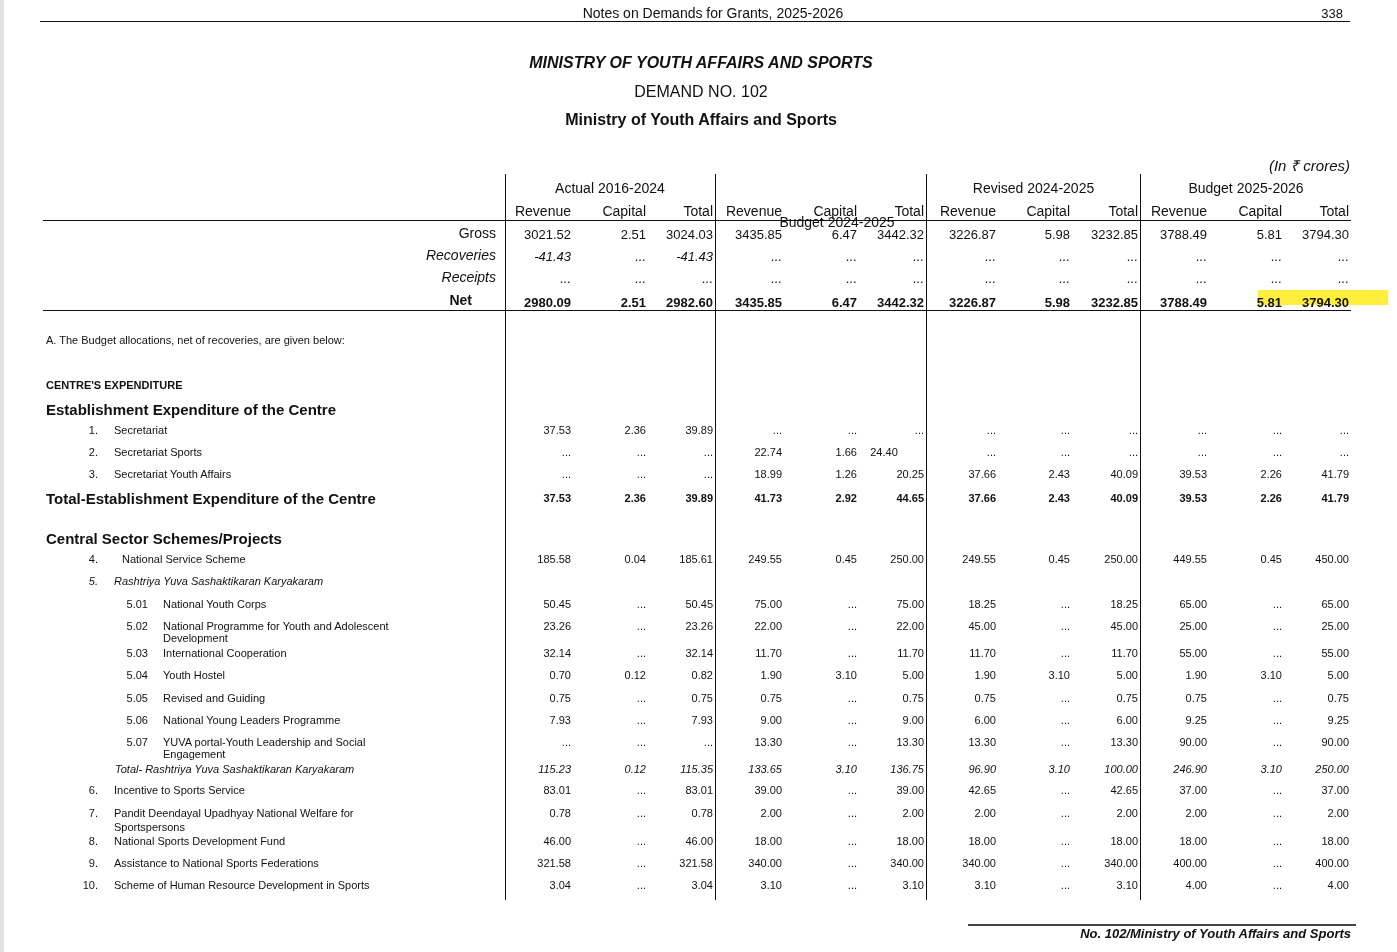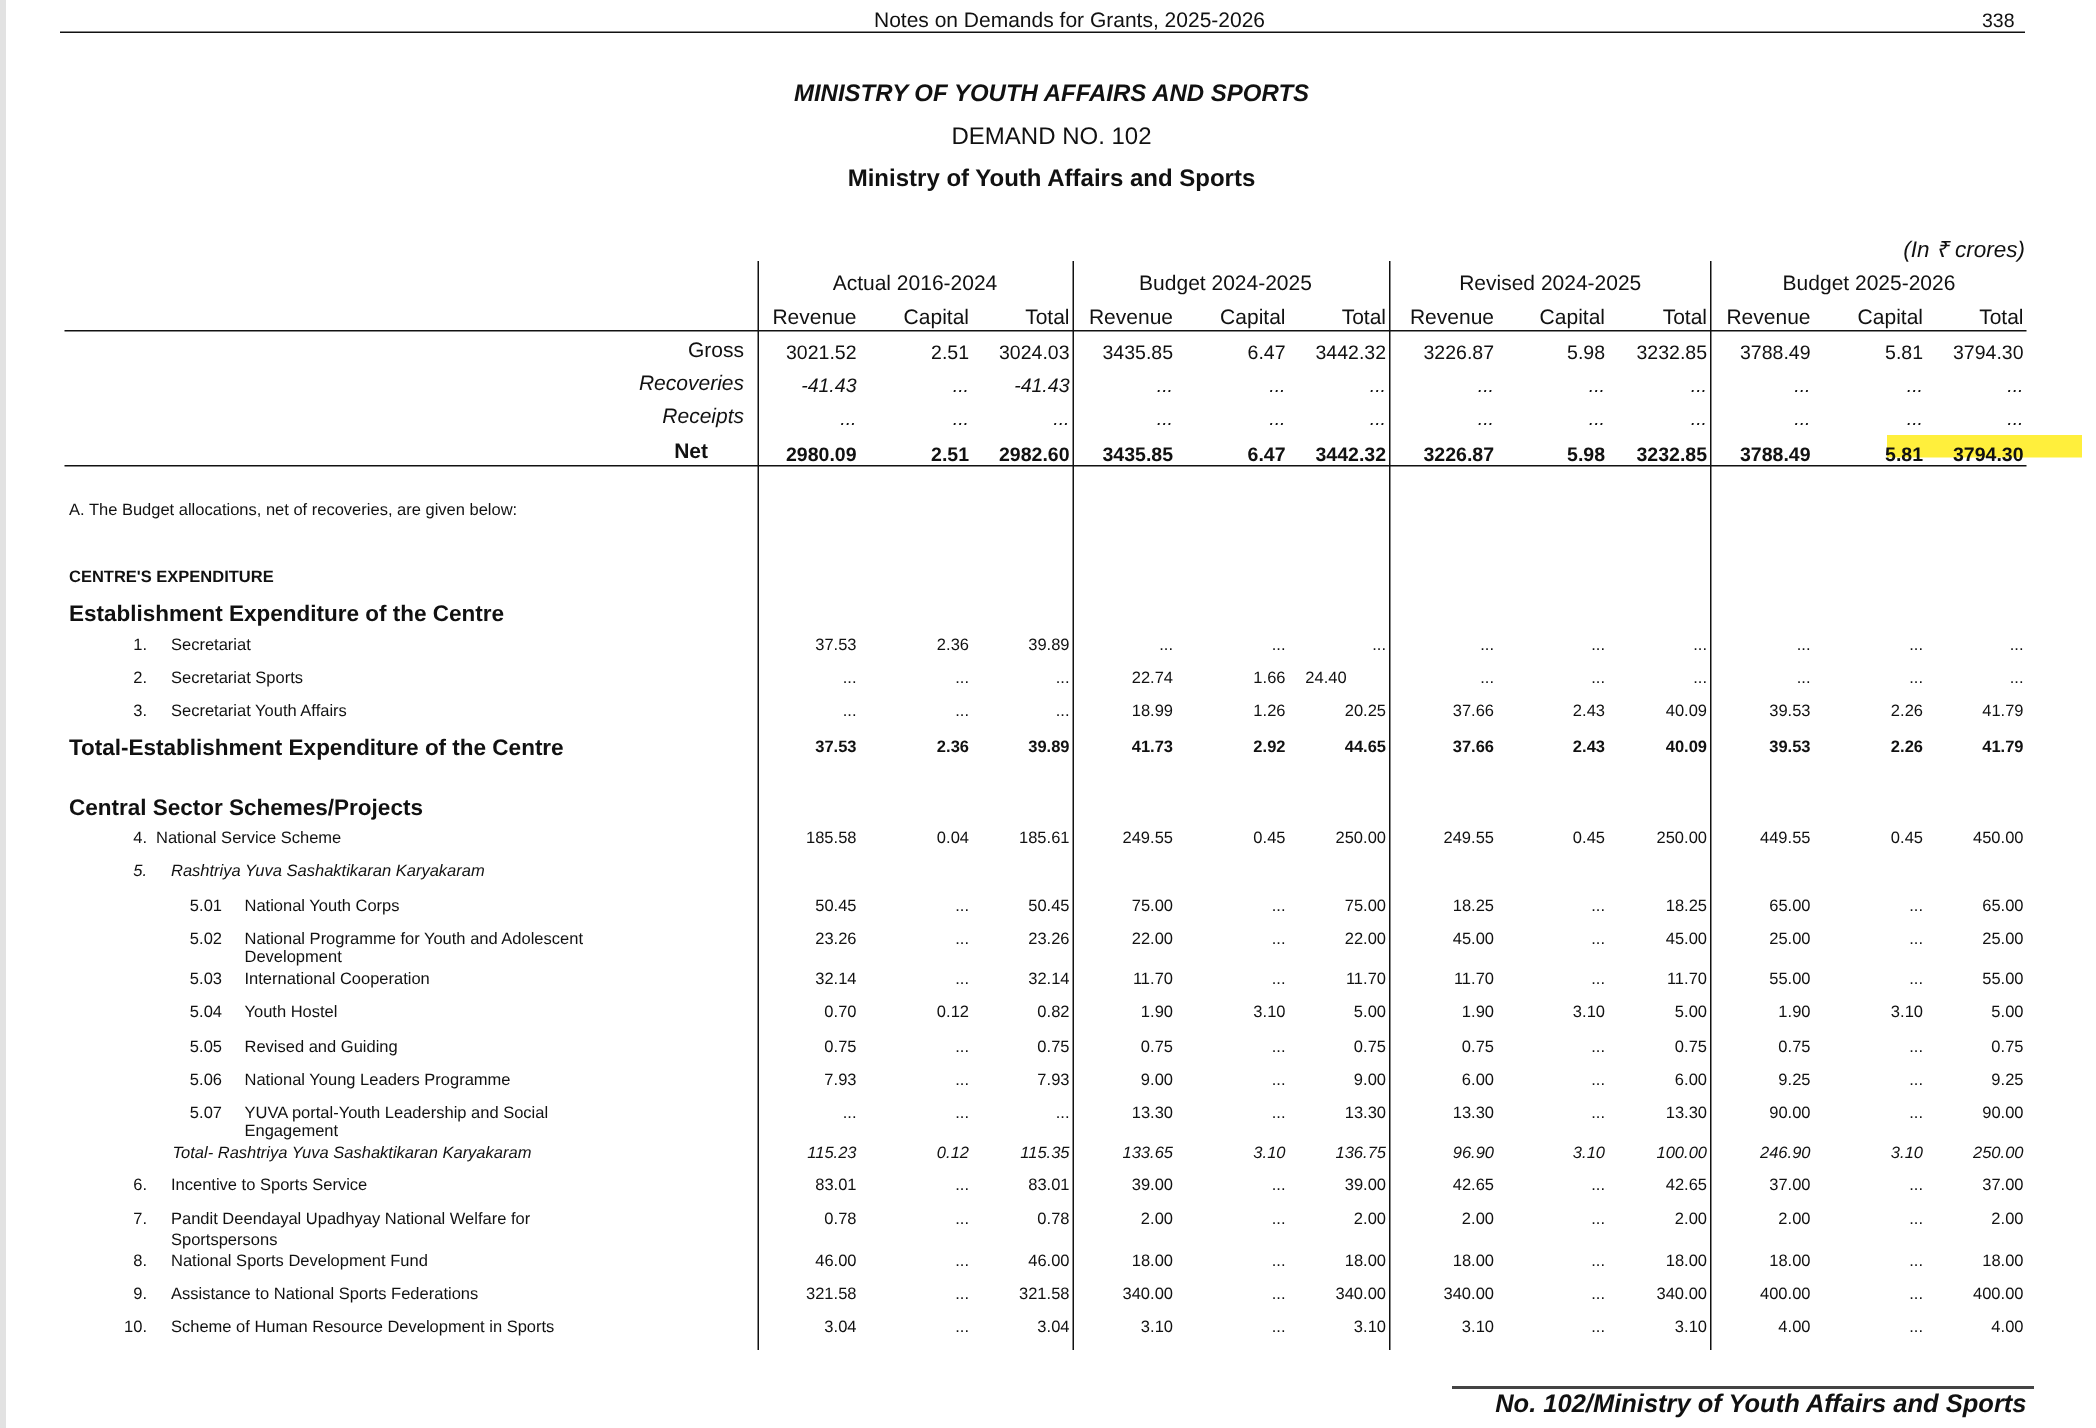--- a/index.html
+++ b/index.html
@@ -19,21 +19,21 @@
   .grp { font-size:14px; top:180px; text-align:center; }
   .colh { font-size:14px; top:203px; text-align:right; }
   .cell { font-size:11px; text-align:right; width:80px; }
   .cell.big { font-size:13px; }
   .bold { font-weight:bold; }
   .ital { font-style:italic; }
   .label { font-size:11px; }
   .label-big { font-size:14px; }
   .rowlabel-right { text-align:right; width:200px; font-size:14px; }
   .highlight { position:absolute; background:#ffec1a; opacity:0.85; }
-  .footer { left:970px; width:381px; text-align:right; top:926px; font-size:17px; font-weight:bold; font-style:italic; }
+  .footer { left:970px; width:381px; text-align:right; top:926px; font-size:13px; font-weight:bold; font-style:italic; }
 </style>
 </head>
 <body>
 
 <div class="leftstrip"></div>
 
 <div class="abs hdr-title">Notes on Demands for Grants, 2025-2026</div>
 <div class="abs pagenum">338</div>
 <div class="hline" style="left:40px; top:21px; width:1310px;"></div>
 
@@ -41,21 +41,21 @@
 <div class="abs center demand">DEMAND NO. 102</div>
 <div class="abs center subtitle">Ministry of Youth Affairs and Sports</div>
 <div class="abs units">(In ₹ crores)</div>
 
 <div class="vline" style="left:505px; top:174px; height:726px;"></div>
 <div class="vline" style="left:715px; top:174px; height:726px;"></div>
 <div class="vline" style="left:926px; top:174px; height:726px;"></div>
 <div class="vline" style="left:1140px; top:174px; height:726px;"></div>
 
 <div class="abs grp" style="left:505px; width:210px;">Actual 2016-2024</div>
-<div class="abs grp" style="left:712px; width:210px;">Budget 2024-2025</div>
+<div class="abs grp" style="left:732px; width:210px;margin-top:34px;">Budget 2024-2025</div>
 <div class="abs grp" style="left:927px; width:213px;">Revised 2024-2025</div>
 <div class="abs grp" style="left:1141px; width:210px;">Budget 2025-2026</div>
 
 <div id="subheaders">
     <div class="abs colh" style="left:491px; width:80px;">Revenue</div>
     <div class="abs colh" style="left:566px; width:80px;">Capital</div>
     <div class="abs colh" style="left:633px; width:80px;">Total</div>
     <div class="abs colh" style="left:702px; width:80px;">Revenue</div>
     <div class="abs colh" style="left:777px; width:80px;">Capital</div>
     <div class="abs colh" style="left:844px; width:80px;">Total</div>
@@ -183,21 +183,21 @@
     <div class="abs cell bold" style="left:702px; top:492px;">41.73</div>
     <div class="abs cell bold" style="left:777px; top:492px;">2.92</div>
     <div class="abs cell bold" style="left:844px; top:492px;">44.65</div>
     <div class="abs cell bold" style="left:916px; top:492px;">37.66</div>
     <div class="abs cell bold" style="left:990px; top:492px;">2.43</div>
     <div class="abs cell bold" style="left:1058px; top:492px;">40.09</div>
     <div class="abs cell bold" style="left:1127px; top:492px;">39.53</div>
     <div class="abs cell bold" style="left:1202px; top:492px;">2.26</div>
     <div class="abs cell bold" style="left:1269px; top:492px;">41.79</div>
     <div class="abs label" style="left:80px; width:18px; text-align:right; top:553px;">4.</div>
-    <div class="abs label" style="left:104px; top:553px;">National Service Scheme</div>
+    <div class="abs label" style="left:122px; top:553px;">National Service Scheme</div>
     <div class="abs cell " style="left:491px; top:553px;">185.58</div>
     <div class="abs cell " style="left:566px; top:553px;">0.04</div>
     <div class="abs cell " style="left:633px; top:553px;">185.61</div>
     <div class="abs cell " style="left:702px; top:553px;">249.55</div>
     <div class="abs cell " style="left:777px; top:553px;">0.45</div>
     <div class="abs cell " style="left:844px; top:553px;">250.00</div>
     <div class="abs cell " style="left:916px; top:553px;">249.55</div>
     <div class="abs cell " style="left:990px; top:553px;">0.45</div>
     <div class="abs cell " style="left:1058px; top:553px;">250.00</div>
     <div class="abs cell " style="left:1127px; top:553px;">449.55</div>

